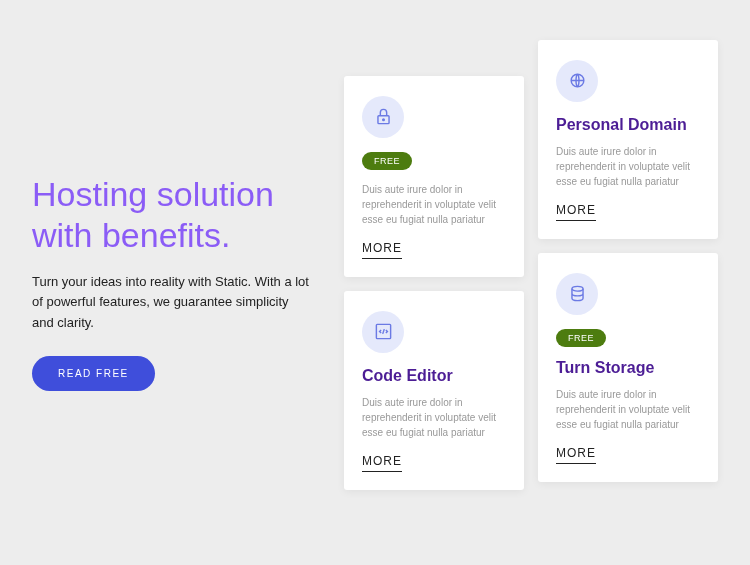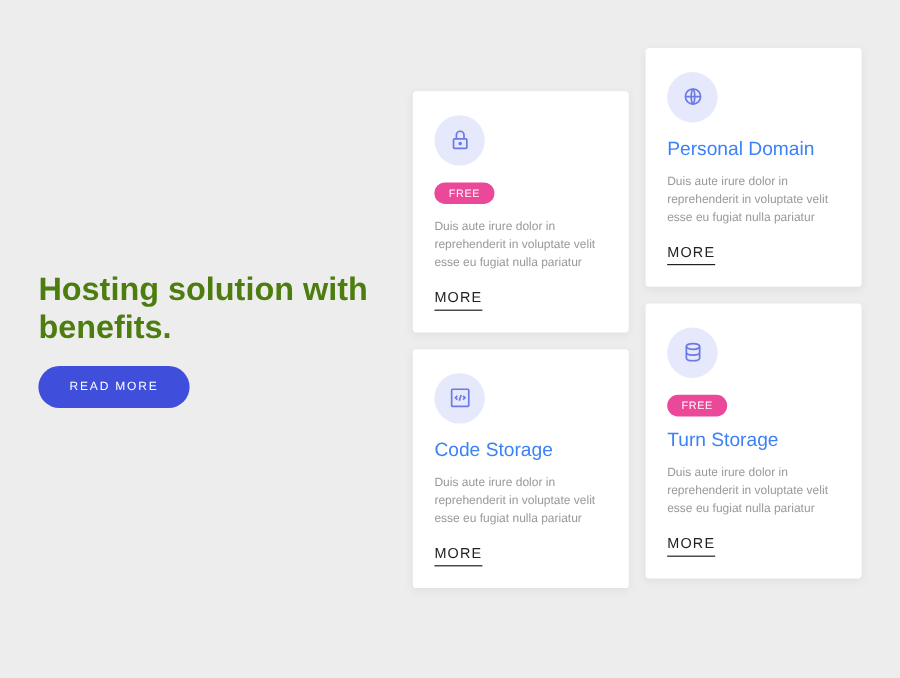--- a/index.html
+++ b/index.html
@@ -8,23 +8,23 @@
       height: 565px;
       background: #ededed;
       font-family: -apple-system, BlinkMacSystemFont, 'Segoe UI', Arial, sans-serif;
       display: flex;
       align-items: center;
       padding: 0 32px;
       gap: 32px;
     }
     .left { flex: 0 0 280px; }
     .heading {
-      color: #4d7c0f;
-      font-size: 27px;
-      font-weight: 700;
+      color: #8b5cf6;
+      font-size: 34px;
+      font-weight: 400;
       line-height: 1.2;
       margin-bottom: 16px;
     }
     .subtext {
       color: #222;
       font-size: 13px;
       line-height: 1.6;
       margin-bottom: 22px;
     }
     .read-more-btn {
@@ -58,32 +58,32 @@
       height: 42px;
       border-radius: 50%;
       background: #e5e9fb;
       display: flex;
       align-items: center;
       justify-content: center;
       margin-bottom: 14px;
     }
     .icon-circle svg { width: 19px; height: 19px; }
     .badge {
-      background: #ec4899;
+      background: #4d7c0f;
       color: #fff;
       font-size: 9px;
       letter-spacing: 0.5px;
       padding: 4px 12px;
       border-radius: 10px;
       margin-bottom: 12px;
     }
     .card-title {
-      color: #3b82f6;
+      color: #4c1d95;
       font-size: 16px;
-      font-weight: 400;
+      font-weight: 700;
       margin-bottom: 10px;
     }
     .card-desc {
       color: #999;
       font-size: 10px;
       line-height: 1.5;
       margin-bottom: 14px;
     }
     .more-link {
       color: #222;
@@ -95,21 +95,22 @@
       text-decoration: none;
     }
     .col { display: flex; flex-direction: column; gap: 14px; }
     .col-right { margin-top: -36px; }
   </style>
 </head>
 <body>
 
 <div class="left">
   <h1 class="heading">Hosting solution with benefits.</h1>
-  <button class="read-more-btn">READ MORE</button>
+  <p class="subtext">Turn your ideas into reality with Static. With a lot of powerful features, we guarantee simplicity and clarity.</p>
+  <button class="read-more-btn">READ FREE</button>
 </div>
 
 <div class="grid">
   <div class="col">
     <div class="card">
       <div class="icon-circle">
         <svg viewBox="0 0 24 24" fill="none" stroke="#6b7ae4" stroke-width="1.8">
             <rect x="5" y="11" width="14" height="10" rx="1"></rect>
             <path d="M8 11V7a4 4 0 0 1 8 0v4"></path>
             <circle cx="12" cy="16" r="1" fill="#6b7ae4"></circle>
@@ -119,21 +120,21 @@
       <div class="card-desc">Duis aute irure dolor in reprehenderit in voluptate velit esse eu fugiat nulla pariatur</div>
       <a class="more-link">MORE</a>
     </div>
     <div class="card">
       <div class="icon-circle">
         <svg viewBox="0 0 24 24" fill="none" stroke="#6b7ae4" stroke-width="1.8">
             <rect x="3" y="3" width="18" height="18" rx="1"></rect>
             <path d="M9 10l-2 2 2 2M15 10l2 2-2 2M13 9l-2 6"></path>
           </svg>
       </div>
-      <div class="card-title">Code Storage</div>
+      <div class="card-title">Code Editor</div>
       <div class="card-desc">Duis aute irure dolor in reprehenderit in voluptate velit esse eu fugiat nulla pariatur</div>
       <a class="more-link">MORE</a>
     </div>
   </div>
   <div class="col col-right">
     <div class="card">
       <div class="icon-circle">
         <svg viewBox="0 0 24 24" fill="none" stroke="#6b7ae4" stroke-width="1.8">
             <circle cx="12" cy="12" r="8"></circle>
             <path d="M4 12h16M12 4c2.5 2.5 2.5 13.5 0 16M12 4c-2.5 2.5-2.5 13.5 0 16"></path>

